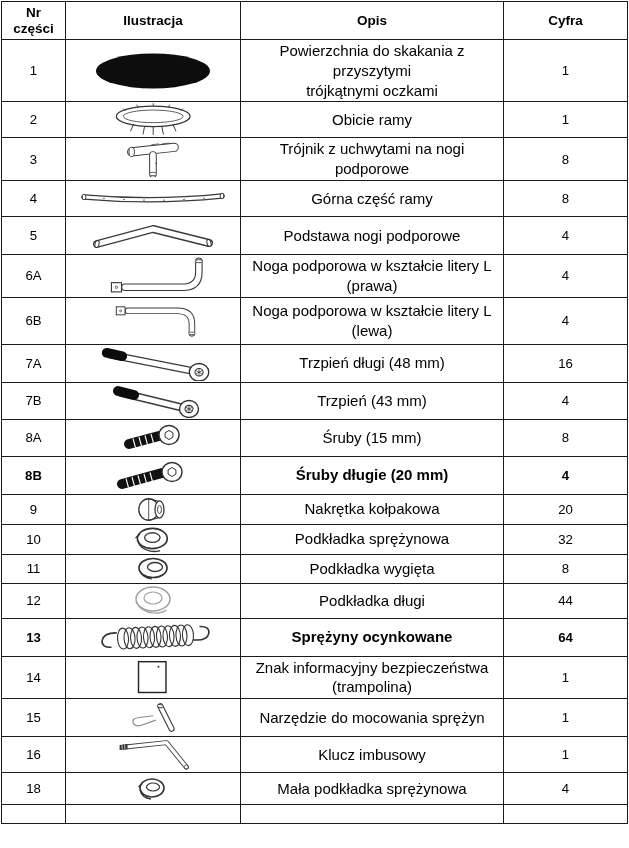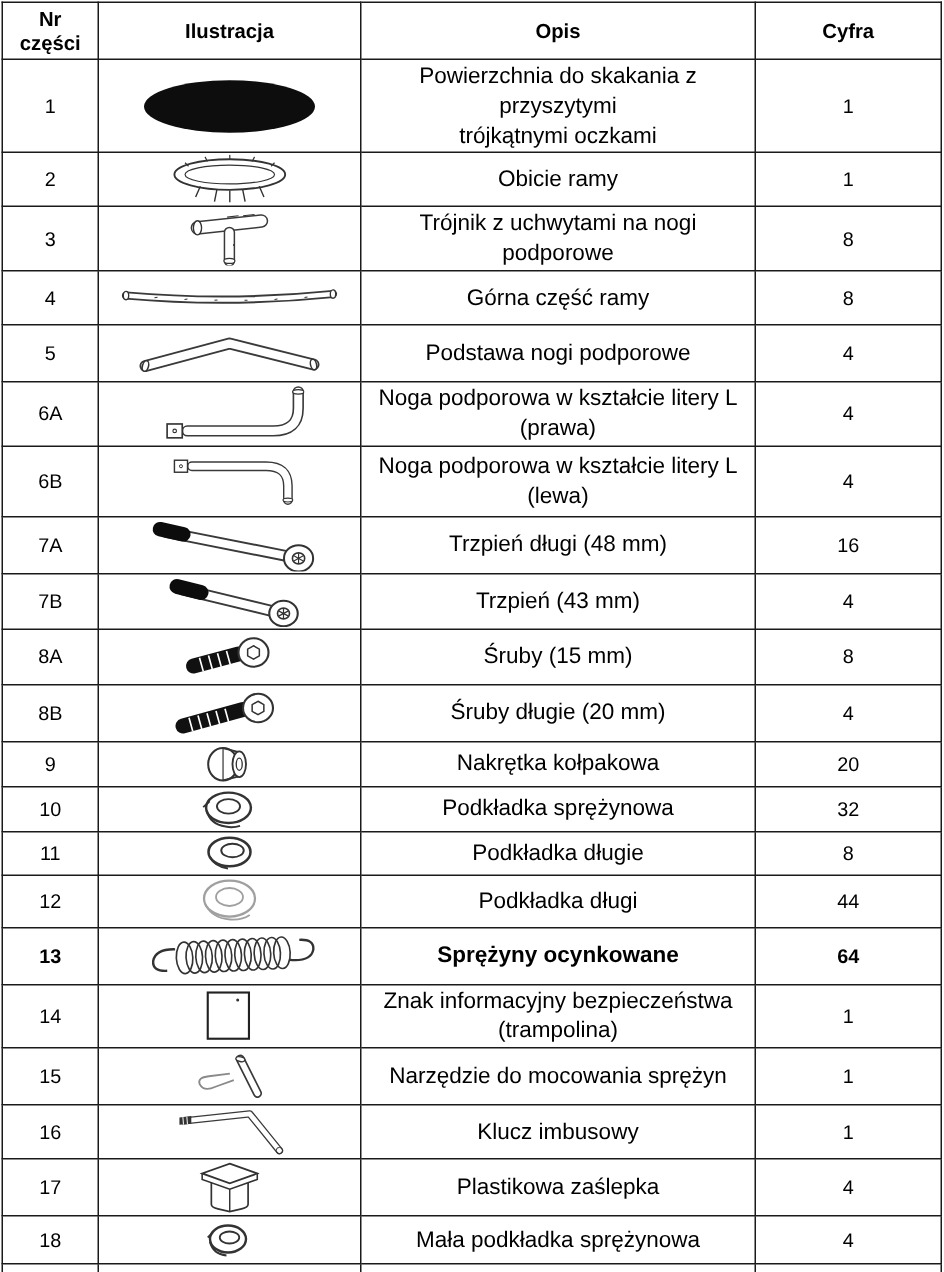--- a/index.html
+++ b/index.html
@@ -159,21 +159,21 @@
     <td class="nr">8A</td>
     <td class="ill"><span><svg width="65.0" height="30.0" viewBox="0 0 65 30" preserveAspectRatio="xMidYMid meet">
               <path d="M8,21 L38,13" stroke="#111" stroke-width="10" stroke-linecap="round" fill="none"></path>
               <path d="M12,15.5 l2.5,9 M18,14 l2.5,9 M24,12.5 l2.5,9 M30,11 l2.5,9" stroke="#fff" stroke-width="1.1" fill="none"></path>
               <ellipse cx="48" cy="12" rx="10" ry="9.5" fill="#fff" stroke="#333" stroke-width="1.4"></ellipse>
               <polygon points="48,7.5 51.9,9.8 51.9,14.2 48,16.5 44.1,14.2 44.1,9.8" fill="none" stroke="#333" stroke-width="1"></polygon>
             </svg></span></td>
     <td class="desc">Śruby (15 mm)</td>
     <td class="qty">8</td>
   </tr>
-      <tr style="height: 38px;">
+      <tr style="height: 38px; font-weight: bold;">
     <td class="nr">8B</td>
     <td class="ill"><span><svg width="75.0" height="30.0" viewBox="0 0 75 30" preserveAspectRatio="xMidYMid meet">
               <path d="M6,24 L46,13" stroke="#111" stroke-width="10" stroke-linecap="round" fill="none"></path>
               <path d="M10,18.5 l2.5,9 M16,17 l2.5,9 M22,15.5 l2.5,9 M28,14 l2.5,9 M34,12.5 l2.5,9" stroke="#fff" stroke-width="1.1" fill="none"></path>
               <ellipse cx="56" cy="12" rx="10" ry="9.5" fill="#fff" stroke="#333" stroke-width="1.4"></ellipse>
               <polygon points="56,7.5 59.9,9.8 59.9,14.2 56,16.5 52.1,14.2 52.1,9.8" fill="none" stroke="#333" stroke-width="1"></polygon>
             </svg></span></td>
     <td class="desc">Śruby długie (20 mm)</td>
     <td class="qty">4</td>
   </tr>
@@ -200,21 +200,21 @@
     <td class="desc">Podkładka sprężynowa</td>
     <td class="qty">32</td>
   </tr>
       <tr style="height: 29px;">
     <td class="nr">11</td>
     <td class="ill"><span><svg width="36.0" height="24.0" viewBox="0 0 36 24" preserveAspectRatio="xMidYMid meet">
               <ellipse cx="18" cy="11" rx="14" ry="9.5" fill="none" stroke="#333" stroke-width="1.7"></ellipse>
               <ellipse cx="20" cy="10" rx="7.5" ry="4.5" fill="none" stroke="#333" stroke-width="1.3"></ellipse>
               <path d="M5,14 q3,7 12,8" fill="none" stroke="#333" stroke-width="1.2"></path>
             </svg></span></td>
-    <td class="desc">Podkładka długie</td>
+    <td class="desc">Podkładka wygięta</td>
     <td class="qty">8</td>
   </tr>
       <tr style="height: 35px;">
     <td class="nr">12</td>
     <td class="ill"><span><svg width="40.0" height="30.0" viewBox="0 0 40 30" preserveAspectRatio="xMidYMid meet">
               <ellipse cx="20" cy="13" rx="17" ry="12" fill="none" stroke="#a0a0a0" stroke-width="1.5"></ellipse>
               <ellipse cx="20" cy="12" rx="9" ry="6" fill="none" stroke="#a0a0a0" stroke-width="1.2"></ellipse>
               <path d="M3.5,16 q4,10 17,11 q8,0.5 13,-3" fill="none" stroke="#a0a0a0" stroke-width="1.2"></path>
             </svg></span></td>
     <td class="desc">Podkładka długi</td>
@@ -268,31 +268,20 @@
     <td class="ill"><span><svg width="75.9" height="33.0" viewBox="0 0 115 50" preserveAspectRatio="xMidYMid meet">
               <path d="M12,14 L78,7 L108,44" fill="none" stroke="#3a3a3a" stroke-width="7.5" stroke-linecap="round" stroke-linejoin="round"></path>
               <path d="M12,14 L78,7 L108,44" fill="none" stroke="#fff" stroke-width="4.9" stroke-linecap="round" stroke-linejoin="round"></path>
               <polygon points="7,10.5 19,9 19,17 7,18" fill="#333"></polygon>
               <path d="M10.5,10.2 l0.6,7.6 M14.5,9.8 l0.6,7.6" stroke="#fff" stroke-width="1" fill="none"></path>
               <circle cx="108" cy="44" r="3.2" fill="none" stroke="#333" stroke-width="1"></circle>
             </svg></span></td>
     <td class="desc">Klucz imbusowy</td>
     <td class="qty">1</td>
   </tr>
-      <tr style="height: 38px;">
-    <td class="nr">17</td>
-    <td class="ill"><span><svg width="40.3" height="35.0" viewBox="0 0 46 40" preserveAspectRatio="xMidYMid meet">
-              <path d="M9,14 L9,33 Q9,35.5 14,36.5 L23,38.5 L32,36.5 Q37,35.5 37,33 L37,14" fill="#fff" stroke="#333" stroke-width="1.3"></path>
-              <path d="M23,20 L23,38.5" stroke="#333" stroke-width="1.1" fill="none"></path>
-              <path d="M2,9.5 l0,4.5 L23,21.5 l21,-7.5 0,-4.5" fill="#fff" stroke="#333" stroke-width="1.2"></path>
-              <polygon points="23,2 44,9.5 23,17 2,9.5" fill="#fff" stroke="#333" stroke-width="1.4"></polygon>
-            </svg></span></td>
-    <td class="desc">Plastikowa zaślepka</td>
-    <td class="qty">4</td>
-  </tr>
       <tr style="height: 32px;">
     <td class="nr">18</td>
     <td class="ill"><span><svg width="32.0" height="24.0" viewBox="0 0 32 24" preserveAspectRatio="xMidYMid meet">
               <ellipse cx="15" cy="11" rx="12" ry="9" fill="none" stroke="#333" stroke-width="1.6"></ellipse>
               <ellipse cx="16" cy="10" rx="6.5" ry="4" fill="none" stroke="#333" stroke-width="1.2"></ellipse>
               <path d="M3,13 q2,8 11,9" fill="none" stroke="#333" stroke-width="1.3"></path>
               <path d="M5,6.5 l-3.5,3.5" stroke="#333" stroke-width="1.2" fill="none"></path>
             </svg></span></td>
     <td class="desc">Mała podkładka sprężynowa</td>
     <td class="qty">4</td>

